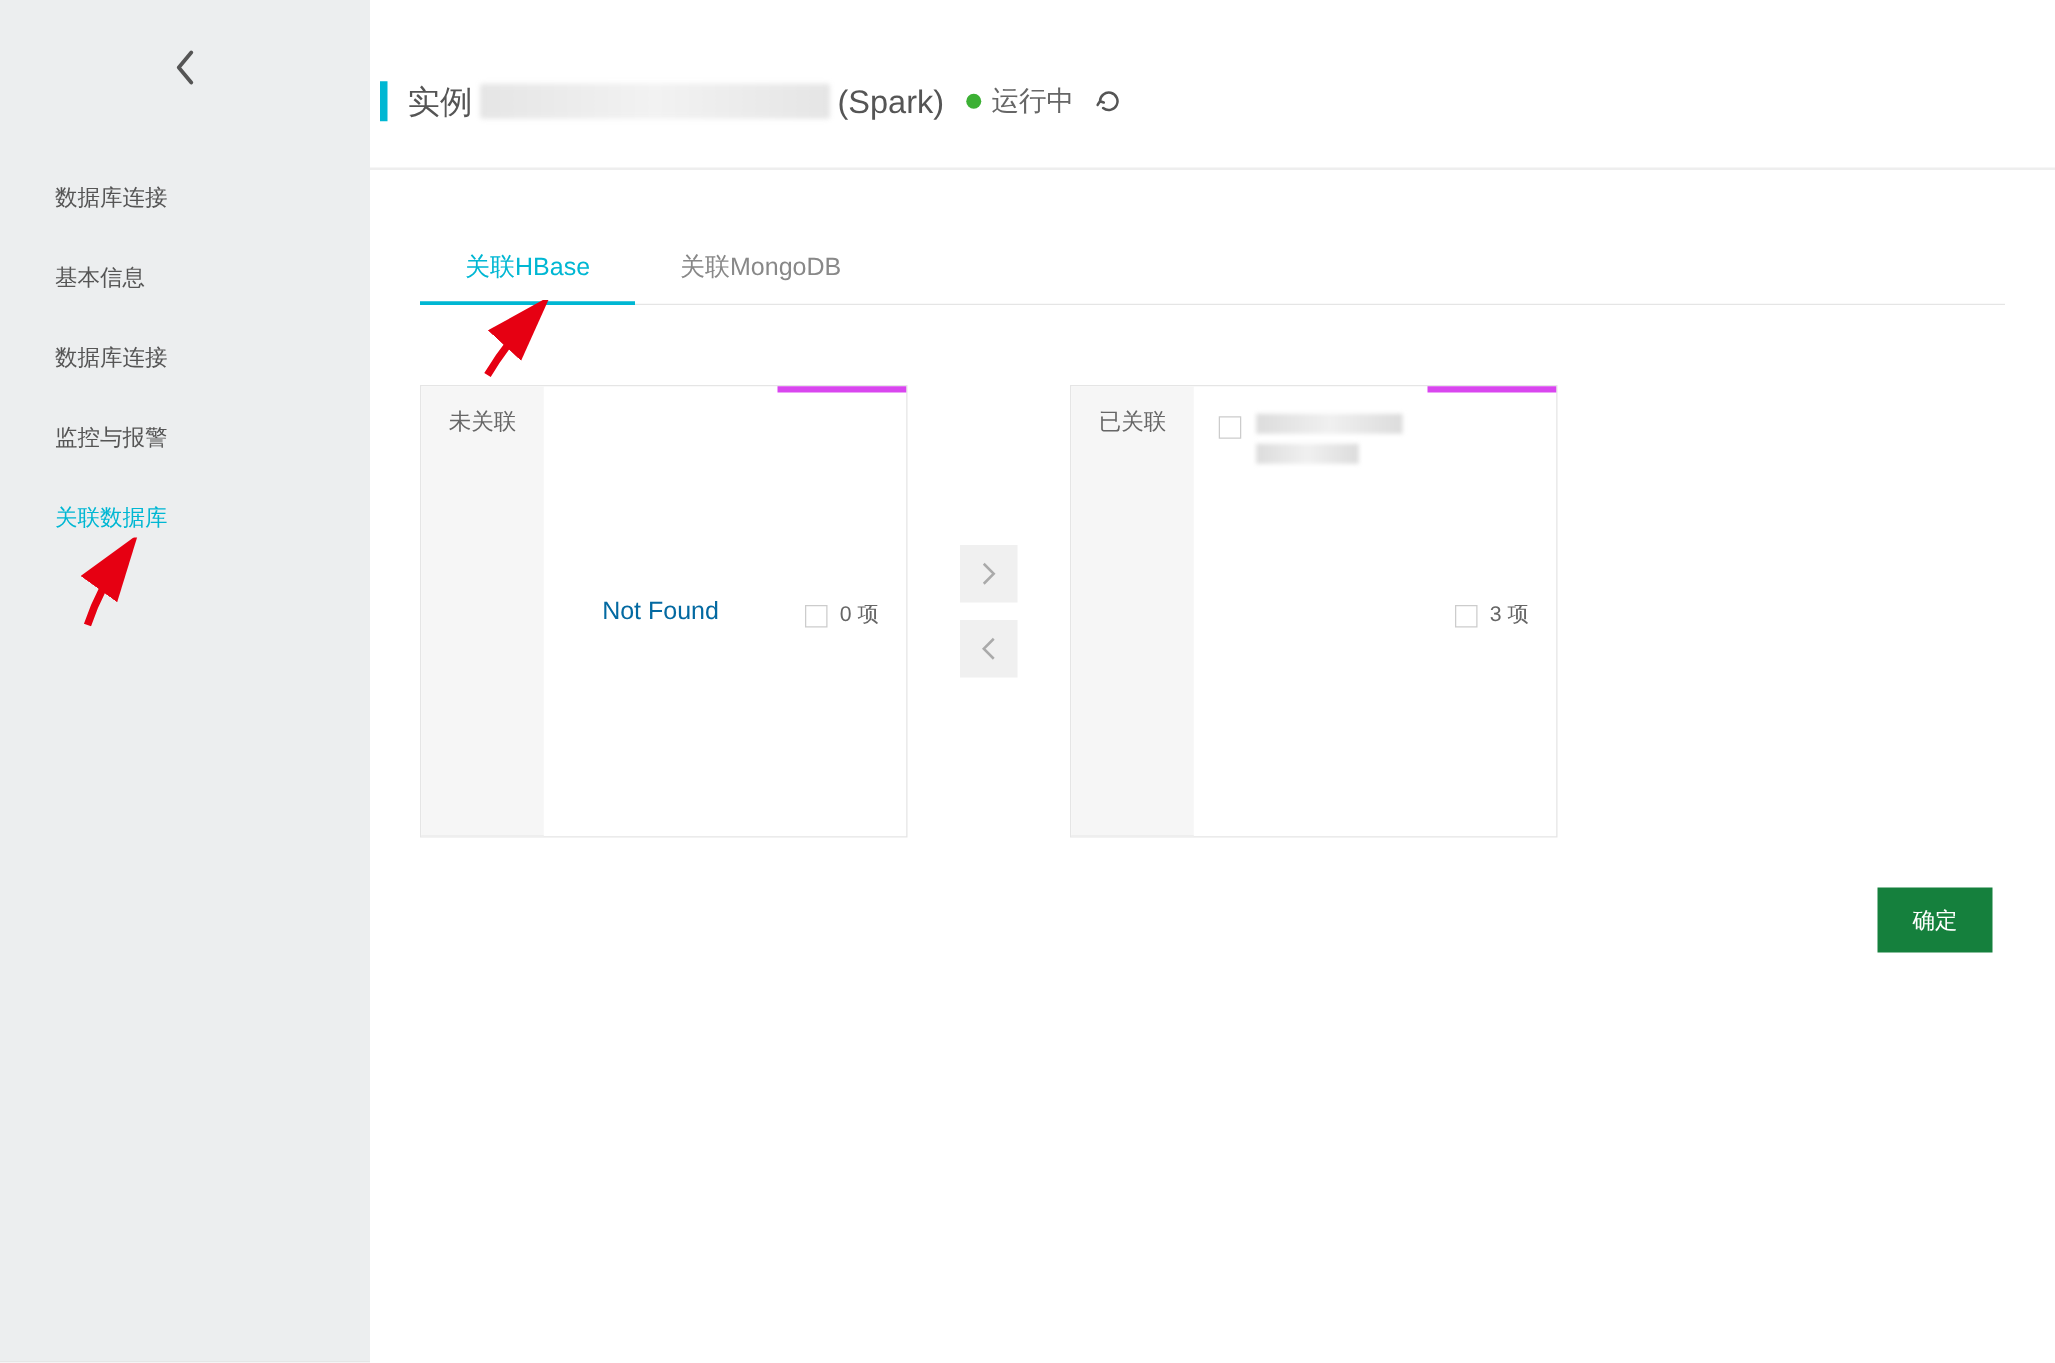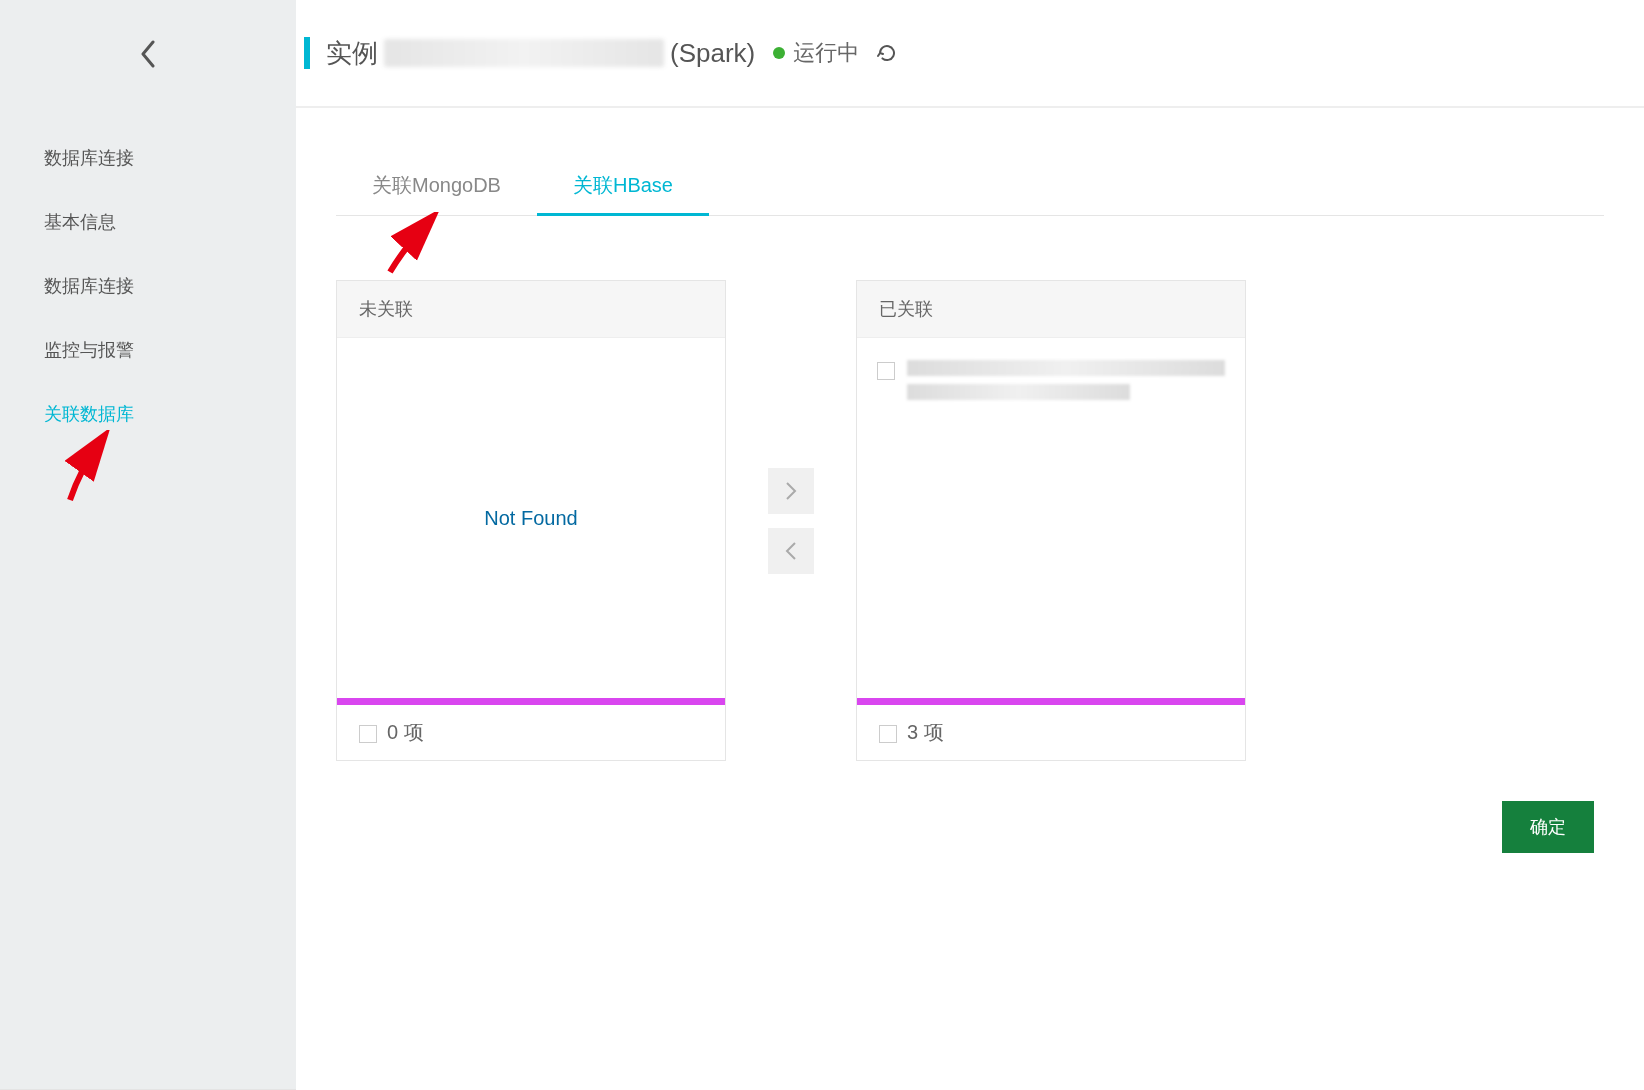--- a/index.html
+++ b/index.html
@@ -37,20 +37,21 @@
       position: absolute;
       pointer-events: none;
     }
     .main { flex: 1; background: #fff; }
     .header {
       height: 108px;
       border-bottom: 2px solid #eee;
       display: flex;
       align-items: center;
       padding: 0 8px;
+      margin-top: 28px;
     }
     .header-bar {
       width: 6px;
       height: 32px;
       background: #00b7d3;
       margin-right: 16px;
     }
     .header-title {
       font-size: 26px;
       color: #555;
@@ -106,21 +107,21 @@
     }
     .transfer {
       display: flex;
       align-items: stretch;
       gap: 42px;
     }
     .panel {
       width: 390px;
       border: 1px solid #e5e5e5;
       display: flex;
-      flex-direction: column;
+      flex-direction: row;
       background: #fff;
     }
     .panel-header {
       background: #f6f6f6;
       border-bottom: 1px solid #eee;
       padding: 16px 22px;
       font-size: 18px;
       color: #666;
     }
     .panel-body {
@@ -155,26 +156,26 @@
       flex-direction: column;
       gap: 8px;
     }
     .item-text-redacted span {
       height: 16px;
       background: linear-gradient(90deg,#dcdcdc,#f0f0f0,#dcdcdc);
       filter: blur(1.5px);
     }
     .item-text-redacted span:nth-child(2) { width: 70%; }
     .panel-footer {
-      border-top: 7px solid #d946ef;
+      border-top: 5px solid #d946ef;
       padding: 14px 22px;
       display: flex;
       align-items: center;
       gap: 10px;
-      font-size: 20px;
+      font-size: 17px;
       color: #666;
     }
     .transfer-controls {
       display: flex;
       flex-direction: column;
       justify-content: center;
       gap: 14px;
     }
     .ctrl-btn {
       width: 46px; height: 46px;
@@ -240,22 +241,22 @@
       <span class="status-text">运行中</span>
       <span class="refresh-icon">
         <svg width="20" height="20" viewBox="0 0 20 20">
           <path d="M3 10a7 7 0 1 1 2.5 5.4M3 10l-2 3M3 10l3 1" stroke="#555" stroke-width="2" fill="none" stroke-linecap="round"></path>
         </svg>
       </span>
     </div>
 
     <div class="content">
       <div class="tabs">
+        <div class="tab active" style="position:relative;">关联HBase</div>
         <div class="tab">关联MongoDB</div>
-        <div class="tab active" style="position:relative;">关联HBase</div>
         <svg class="arrow-annotation" style="left:44px;top:56px;width:70px;height:70px;" viewBox="0 0 70 70">
           <defs>
               <marker id="ah2" markerWidth="10" markerHeight="10" refX="6" refY="3" orient="auto">
                 <path d="M0,0 L0,6 L9,3 z" fill="#e60012"></path>
               </marker>
             </defs>
           <path d="M10 60 Q 25 35 48 10" stroke="#e60012" stroke-width="6" fill="none" marker-end="url(#ah2)"></path>
         </svg>
       </div>
 

